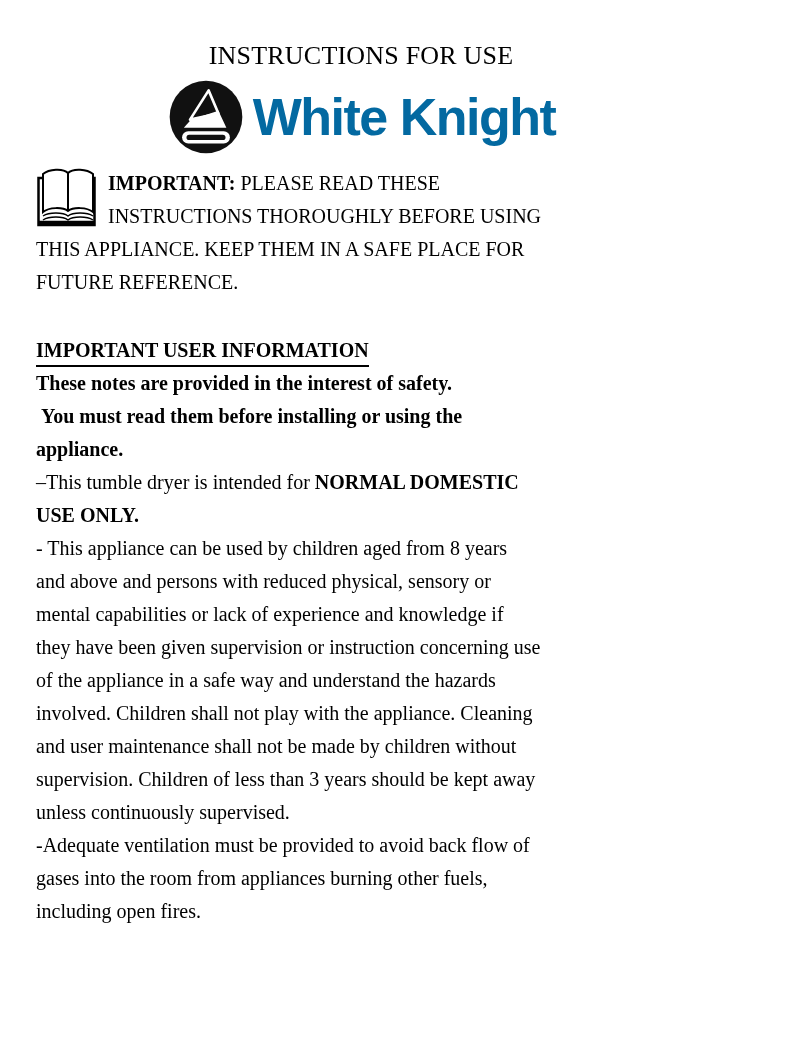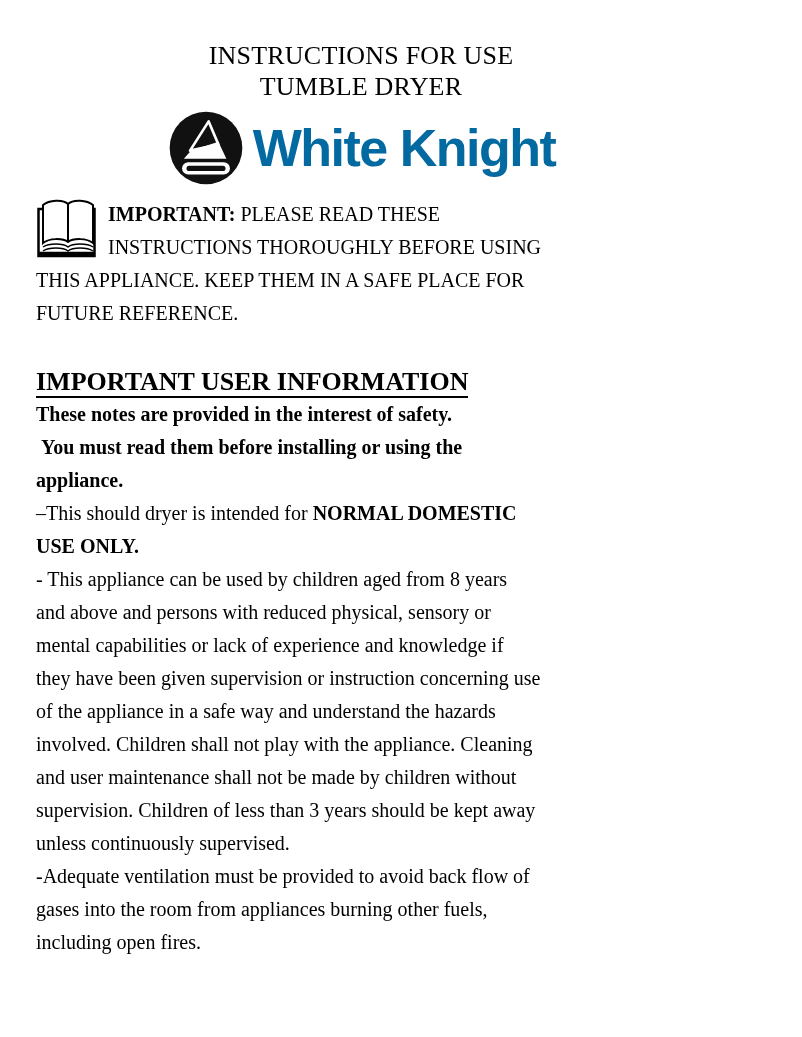--- a/index.html
+++ b/index.html
@@ -48,39 +48,38 @@
   }
   .notice-para { margin-top: 10px; }
   .book-icon {
     float: left;
     width: 64px; height: 64px;
     margin: -1px 8px 0 0;
   }
   .bold { font-weight: bold; }
   .section-heading {
     margin-top: 35px;
-    font-size: 26px;
+    font-size: 20px;
     font-weight: bold;
     line-height: 33px;
   }
   .section-heading .underline {
     display: inline-block;
     border-bottom: 2.5px solid #000;
     padding-bottom: 1px;
     line-height: 27px;
   }
 </style>
 </head>
 <body>
 
 <div class="content">
 
   <div class="title-block">
     <div>INSTRUCTIONS FOR USE</div>
-    <div>TUMBLE DRYER</div>
   </div>
 
   <div class="logo-row">
     <svg class="logo-badge" viewBox="0 0 88 88" xmlns="http://www.w3.org/2000/svg">
       <circle cx="44" cy="44" r="41" fill="#111111"></circle>
       <path d="M47,14 L58,40 L26,47 Z" fill="#111111" stroke="#ffffff" stroke-width="3" stroke-linejoin="round"></path>
       <path d="M58,37 L67,56 L19,56 L27,47 Z" fill="#ffffff"></path>
       <rect x="17" y="60" width="54" height="14" rx="7" fill="#ffffff"></rect>
       <rect x="22" y="64" width="44" height="6" rx="3" fill="#111111"></rect>
     </svg>
@@ -97,21 +96,21 @@
       </svg><span class="bold">IMPORTANT:</span><span> PLEASE READ THESE
 INSTRUCTIONS THOROUGHLY BEFORE USING
 THIS APPLIANCE. KEEP THEM IN A SAFE PLACE FOR
 FUTURE REFERENCE.</span></div>
 
   <div class="section-heading"><span class="underline">IMPORTANT USER INFORMATION</span></div>
 
   <div class="para"><span class="bold">These notes are provided in the interest of safety.
 &nbsp;You must read them before installing or using the
 appliance.
-</span><span>–This should dryer is intended for </span><span class="bold">NORMAL DOMESTIC
+</span><span>–This tumble dryer is intended for </span><span class="bold">NORMAL DOMESTIC
 USE ONLY.
 </span><span>- This appliance can be used by children aged from 8 years
 and above and persons with reduced physical, sensory or
 mental capabilities or lack of experience and knowledge if
 they have been given supervision or instruction concerning use
 of the appliance in a safe way and understand the hazards
 involved. Children shall not play with the appliance. Cleaning
 and user maintenance shall not be made by children without
 supervision. Children of less than 3 years should be kept away
 unless continuously supervised.

